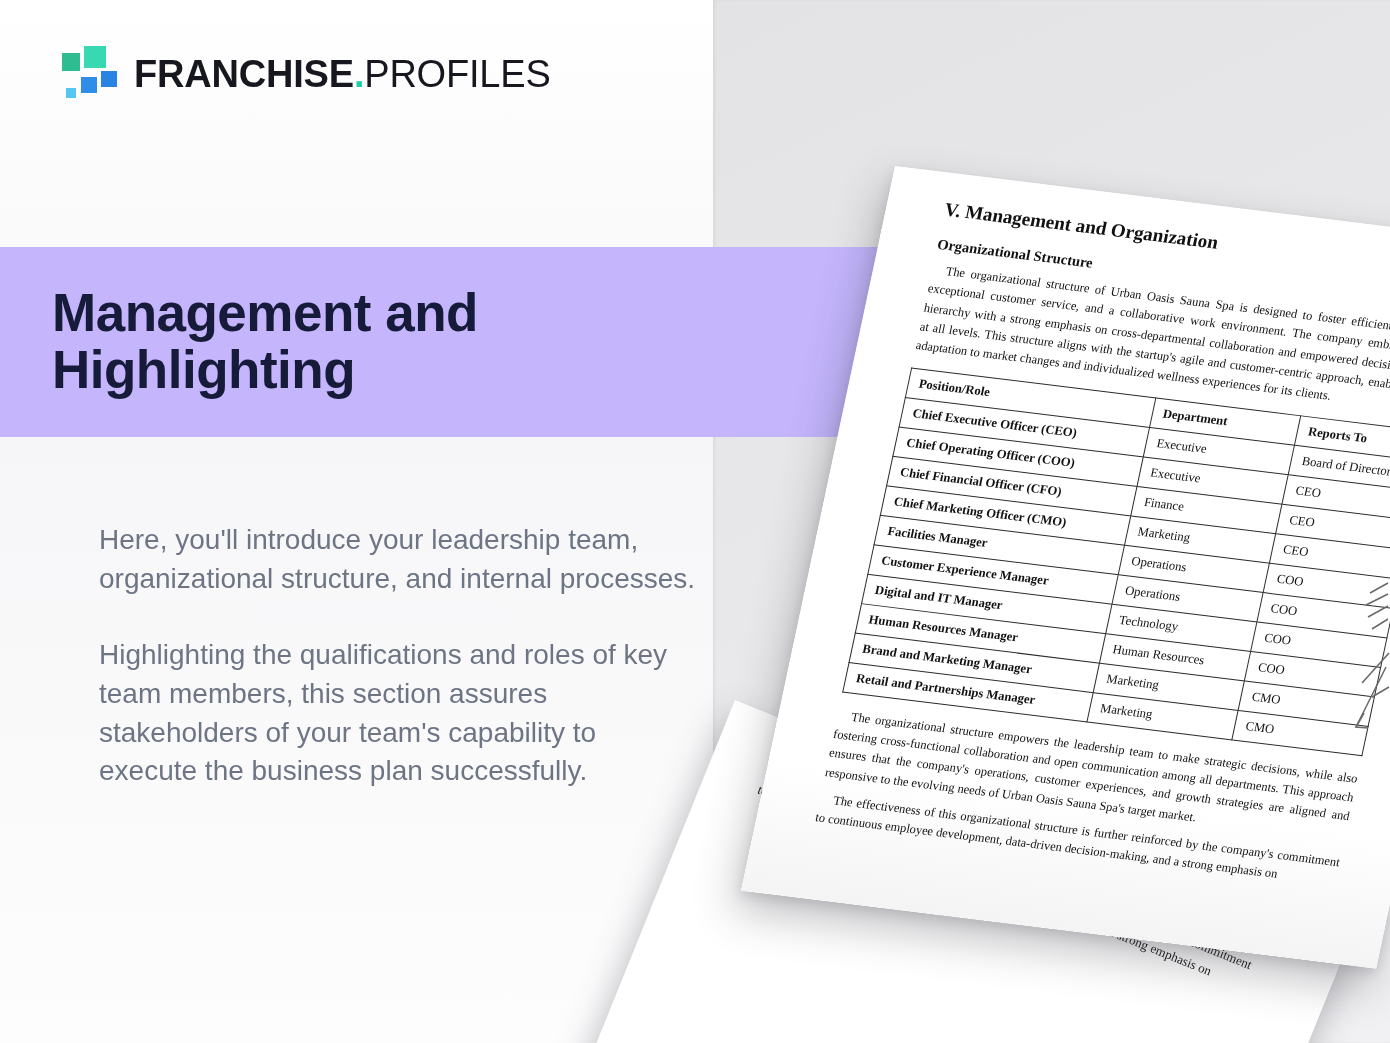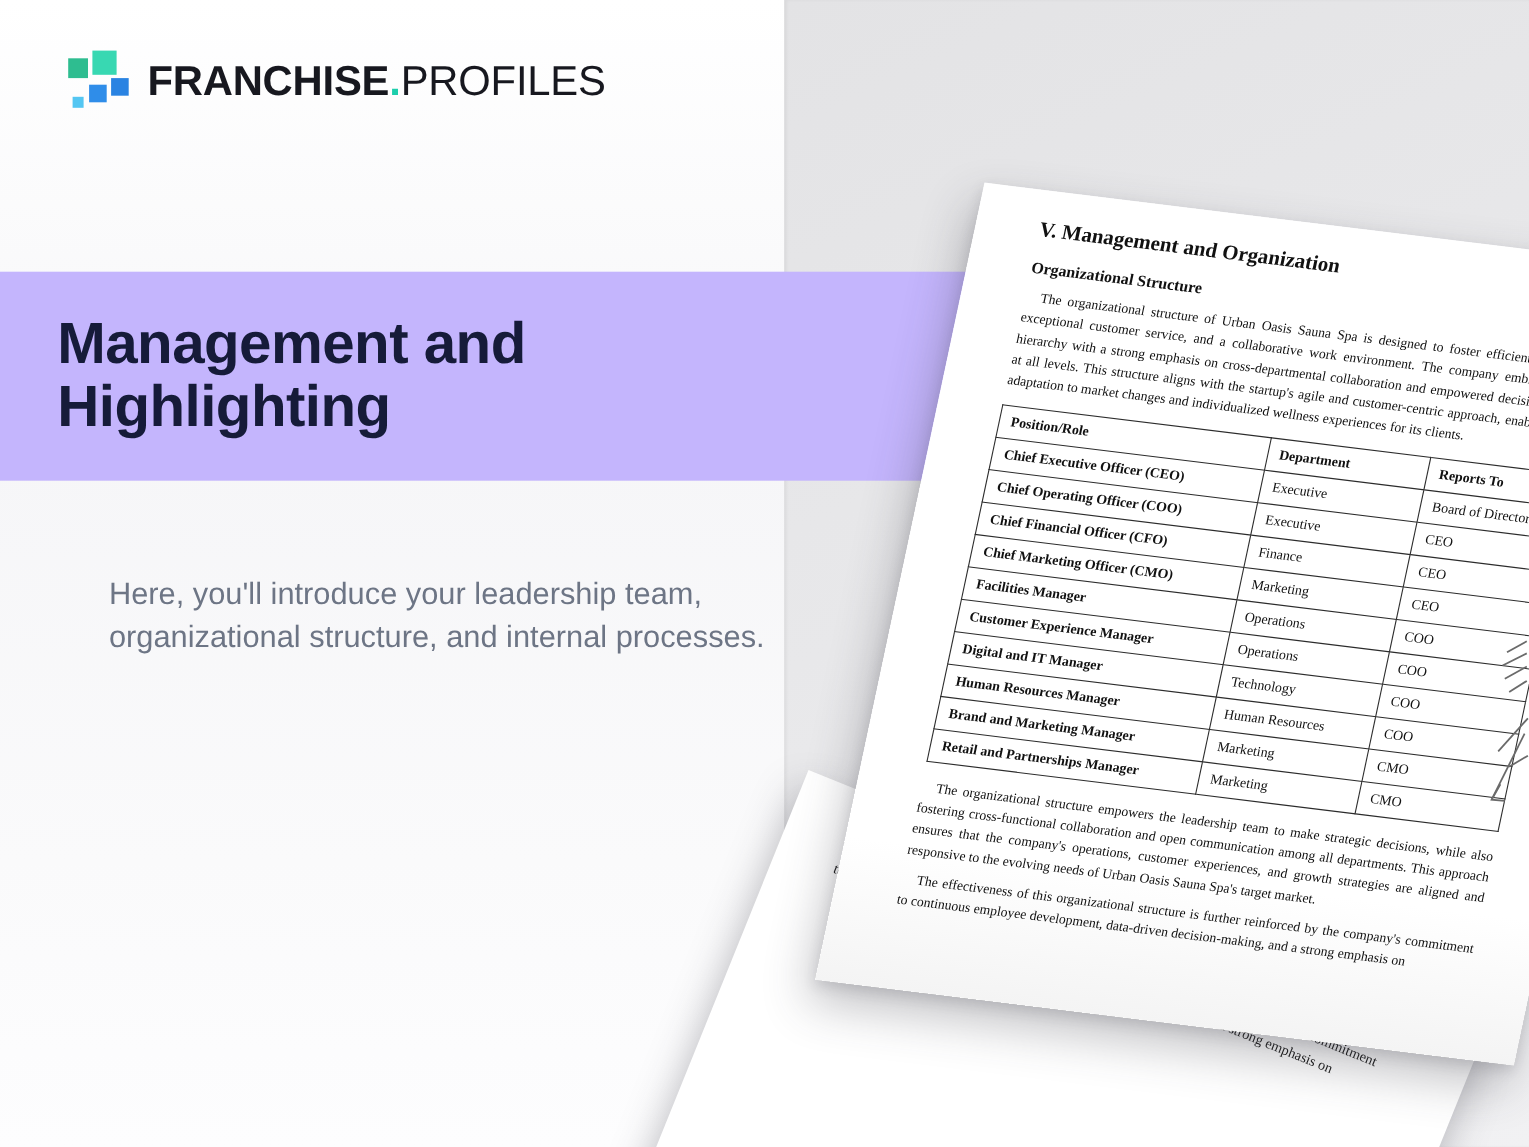--- a/index.html
+++ b/index.html
@@ -208,15 +208,16 @@
       <span class="sq-teal" style="background: rgb(56, 216, 178);"></span>
       <span class="sq-sky" style="background: rgb(84, 198, 242);"></span>
       <span class="sq-blue" style="background: rgb(47, 141, 233);"></span>
       <span class="sq-blue2" style="background: rgb(42, 131, 226);"></span>
     </div>
     <div class="logo-text"><span class="w1">FRANCHISE</span><span class="w1 dot" style="color: rgb(29, 206, 172);">.</span><span class="w2">PROFILES</span></div>
   </div>
 
   <div class="intro" style="color: rgb(109, 117, 133);">
     <p>Here, you'll introduce your leadership team, organizational structure, and internal processes.</p>
+    <p>Highlighting the qualifications and roles of key team members, this section assures stakeholders of your team's capability to execute the business plan successfully.</p>
   </div>
 
 </div>
 
 </body></html>

